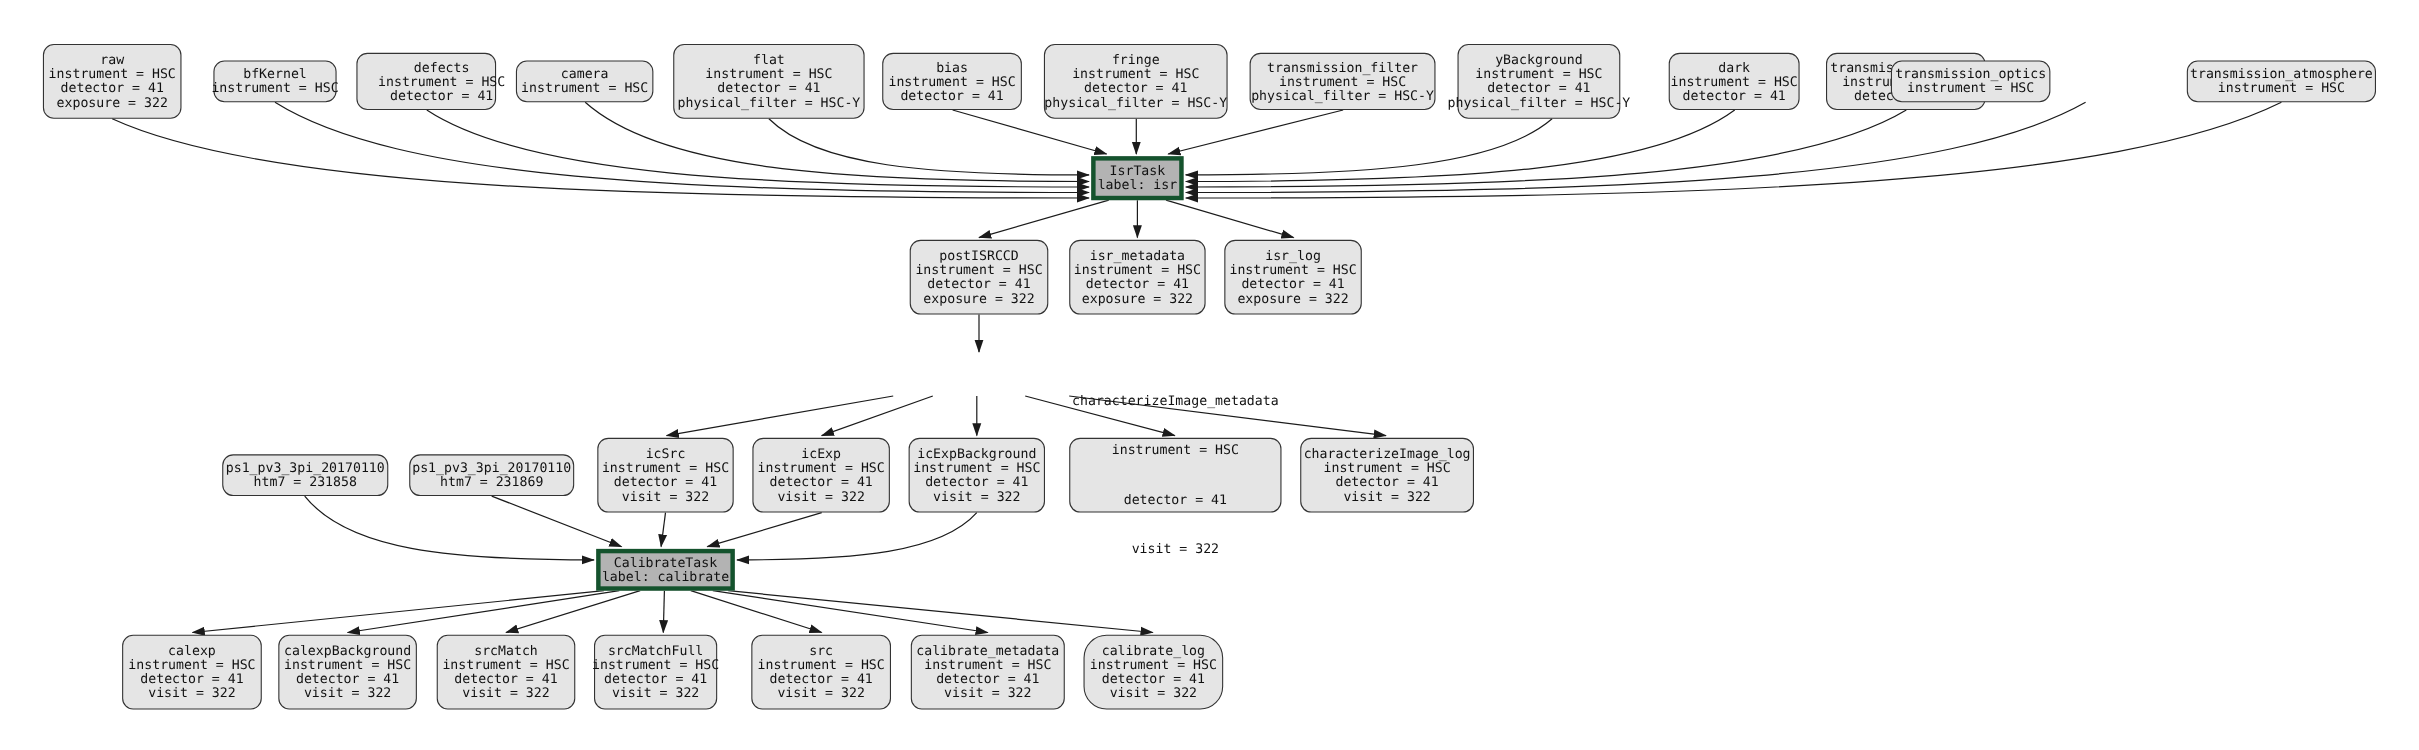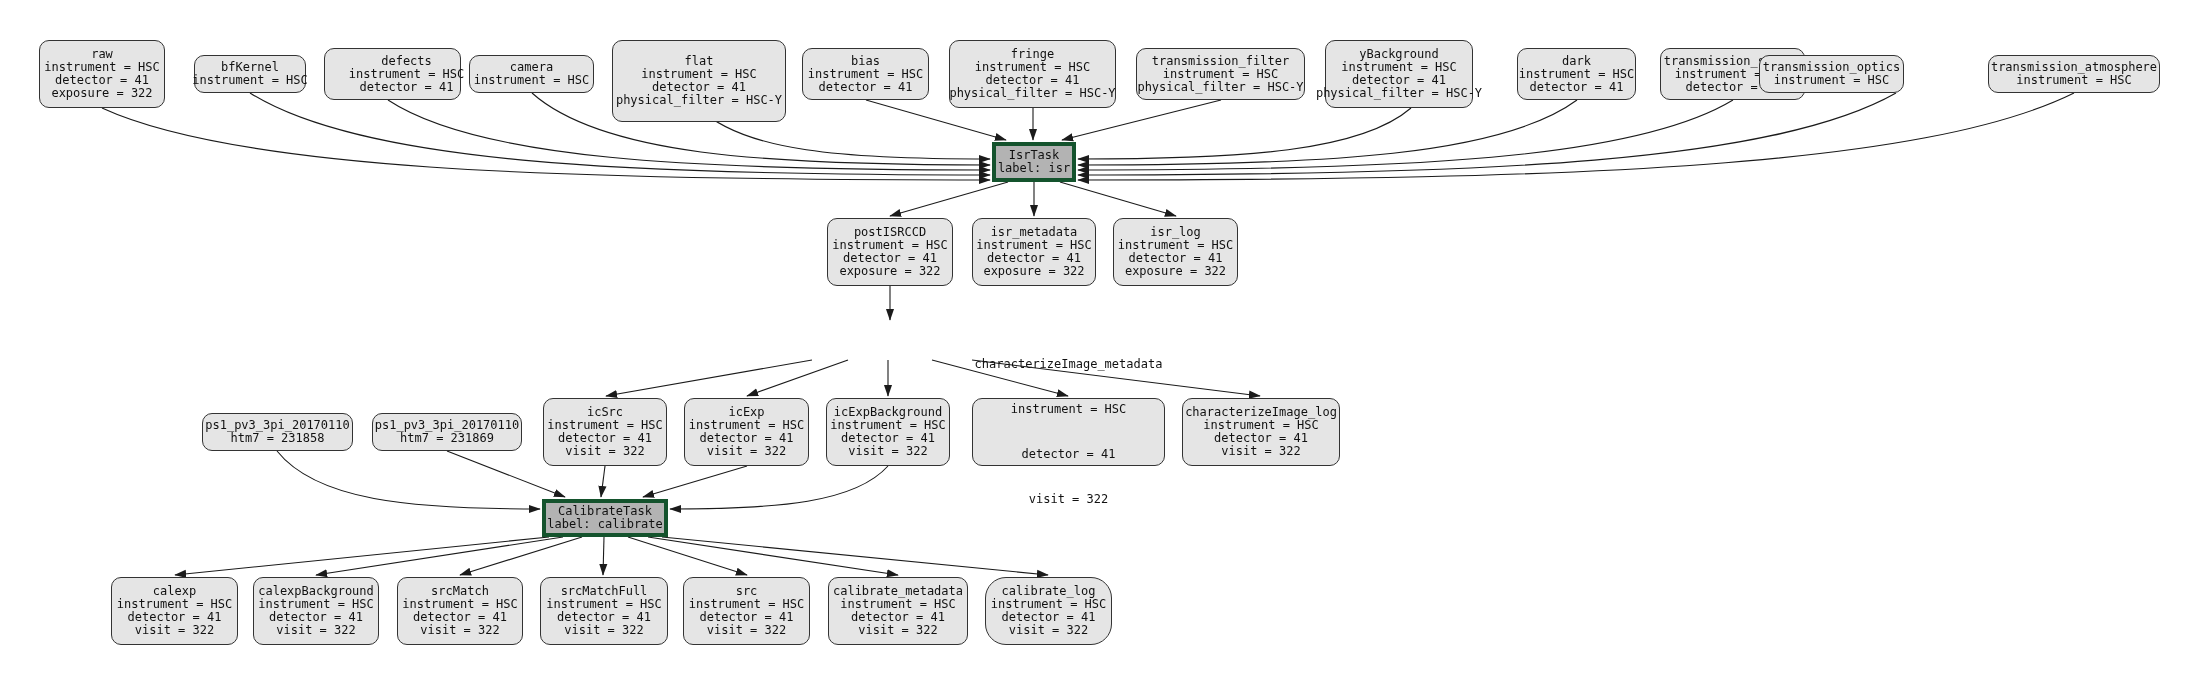--- a/index.html
+++ b/index.html
@@ -98,30 +98,30 @@
       <div class="node dataset" style="left: 39px; top: 40px; width: 126px; height: 68px;">
         <div>raw</div>
         <div>instrument = HSC</div>
         <div>detector = 41</div>
         <div>exposure = 322</div>
       </div>
       <div class="node dataset" style="left: 194px; top: 55px; width: 112px; height: 38px;">
         <div>bfKernel</div>
         <div>instrument = HSC</div>
       </div>
-      <div class="node dataset" style="left: 324px; top: 48px; width: 137px; height: 52px; padding-left: 28px;">
+      <div class="node dataset" style="left: 324px; top: 48px; width: 127px; height: 52px; padding-left: 28px;">
         <div>defects</div>
         <div>instrument = HSC</div>
         <div>detector = 41</div>
       </div>
       <div class="node dataset" style="left: 469px; top: 55px; width: 125px; height: 38px;">
         <div>camera</div>
         <div>instrument = HSC</div>
       </div>
-      <div class="node dataset" style="left: 612px; top: 40px; width: 174px; height: 82px; text-align: center;">
+      <div class="node dataset" style="left: 612px; top: 40px; width: 174px; height: 68px; text-align: center;">
         <div>flat</div>
         <div>instrument = HSC</div>
         <div>detector = 41</div>
         <div>physical_filter = HSC-Y</div>
       </div>
       <div class="node dataset" style="left: 802px; top: 48px; width: 127px; height: 52px; text-align: center;">
         <div>bias</div>
         <div>instrument = HSC</div>
         <div>detector = 41</div>
       </div>
@@ -145,21 +145,21 @@
       <div class="node dataset" style="left: 1517px; top: 48px; width: 119px; height: 52px;">
         <div>dark</div>
         <div>instrument = HSC</div>
         <div>detector = 41</div>
       </div>
       <div class="node dataset" style="left: 1660px; top: 48px; width: 145px; height: 52px;">
         <div>transmission_sensor</div>
         <div>instrument = HSC</div>
         <div>detector = 41</div>
       </div>
-      <div class="node dataset" style="left: 1719px; top: 55px; width: 145px; height: 38px; margin-left: 40px;">
+      <div class="node dataset" style="left: 1719px; top: 55px; width: 145px; height: 38px;">
         <div>transmission_optics</div>
         <div>instrument = HSC</div>
       </div>
       <div class="node dataset" style="left: 1988px; top: 55px; width: 172px; height: 38px;">
         <div>transmission_atmosphere</div>
         <div>instrument = HSC</div>
       </div>
       <div class="node task" style="left: 992px; top: 142px; width: 84px; height: 40px;">
         <div>IsrTask</div>
         <div>label: isr</div>
@@ -235,21 +235,21 @@
         <div>instrument = HSC</div>
         <div>detector = 41</div>
         <div>visit = 322</div>
       </div>
       <div class="node dataset" style="left: 397px; top: 577px; width: 126px; height: 68px;">
         <div>srcMatch</div>
         <div>instrument = HSC</div>
         <div>detector = 41</div>
         <div>visit = 322</div>
       </div>
-      <div class="node dataset" style="left: 540px; top: 577px; width: 128px; height: 68px; text-align: center;">
+      <div class="node dataset" style="left: 540px; top: 577px; width: 112px; height: 68px; text-align: center;">
         <div>srcMatchFull</div>
         <div>instrument = HSC</div>
         <div>detector = 41</div>
         <div>visit = 322</div>
       </div>
       <div class="node dataset" style="left: 683px; top: 577px; width: 127px; height: 68px;">
         <div>src</div>
         <div>instrument = HSC</div>
         <div>detector = 41</div>
         <div>visit = 322</div>

